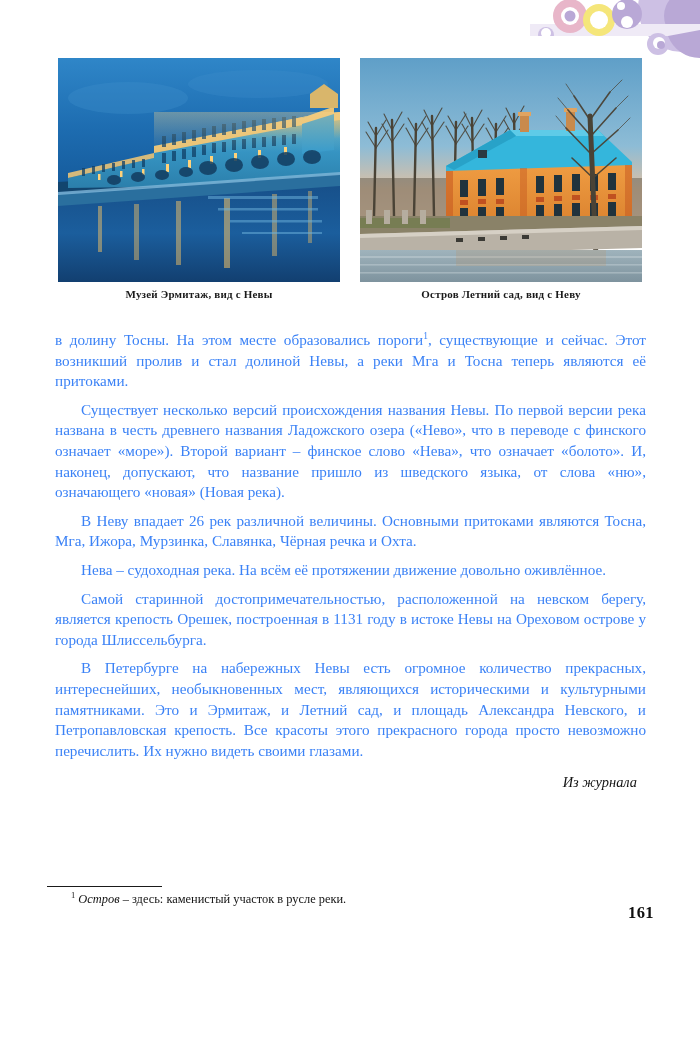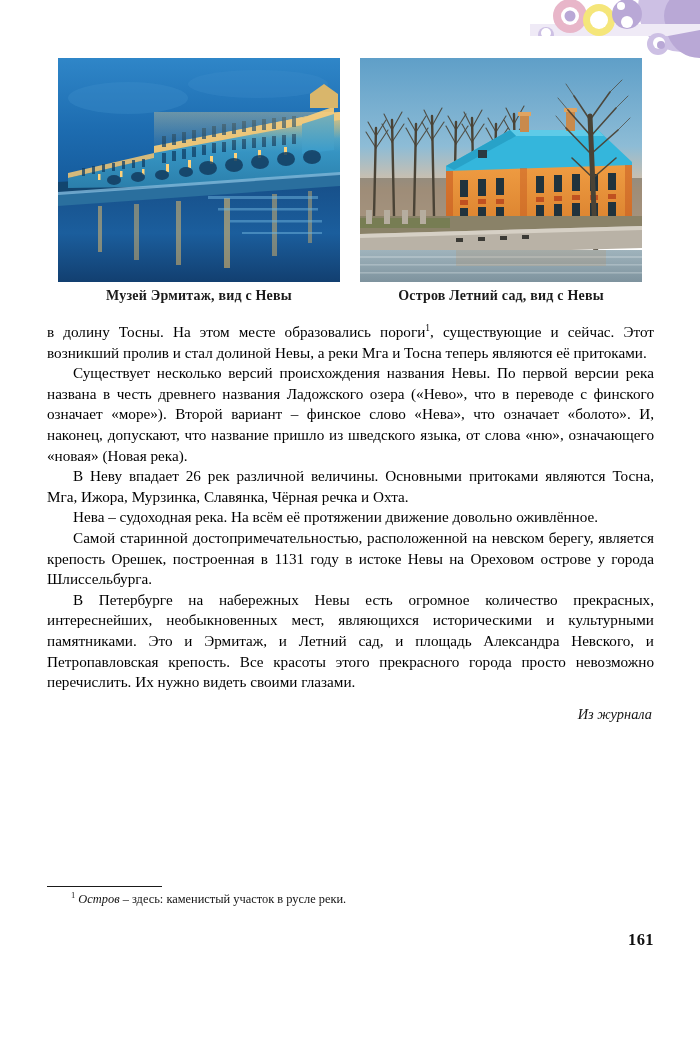--- a/index.html
+++ b/index.html
@@ -60,52 +60,52 @@
     top: 288px;
     left: 58px;
     width: 584px;
     height: 20px;
     display: flex;
     justify-content: space-between;
   }
   .caption {
     width: 282px;
     text-align: center;
-    font-size: 14px;
+    font-size: 11px;
     font-weight: bold;
     letter-spacing: .2px;
     color: #1a1a1a;
     font-family: "Liberation Serif", "DejaVu Serif", serif;
   }
 
   
   .body-text {
     position: absolute;
     top: 322px;
     left: 47px;
     width: 607px;
   }
   .para {
-    margin: 0;
+    margin: 8px;
     font-size: 15.2px;
     line-height: 20.6px;
     text-align: justify;
     text-indent: 26px;
-    color: #000000;
+    color: #3b82f6;
     -webkit-font-smoothing: none;
   }
   .para.no-indent { text-indent: 0; }
   .para sup {
     font-size: 9.5px;
     vertical-align: super;
     line-height: 0;
   }
 
   .attribution {
-    margin: 13px 0 0 0;
+    margin: 13px 15px 0 0;
     font-size: 14.4px;
     font-style: italic;
     text-align: right;
     padding-right: 2px;
     color: #141414;
   }
 
   
   .footnotes {
     position: absolute;
@@ -131,21 +131,21 @@
     font-size: 8.5px;
     vertical-align: super;
     line-height: 0;
   }
   .footnote i { font-style: italic; }
   .fn-dash { letter-spacing: 0; }
 
   
   .page-number {
     position: absolute;
-    top: 930px;
+    top: 903px;
     right: 46px;
     font-size: 16.5px;
     font-weight: bold;
     color: #111111;
     letter-spacing: .4px;
   }
 </style>
 </head>
 <body>
 
@@ -495,21 +495,21 @@
         </g>
 
         <rect x="96" y="192" width="150" height="16" fill="#c98a4c" opacity=".18"></rect>
       </svg>
     </div>
   </figure>
 </div>
 
 <div class="caption-row">
   <div class="caption">Музей Эрмитаж, вид с Невы</div>
-  <div class="caption">Остров Летний сад, вид с Невы</div>
+  <div class="caption">Остров Летний сад, вид с Неву</div>
 </div>
 
 <div class="body-text">
   <div id="paragraphs">
       <p class="para no-indent">в долину Тосны. На этом месте образовались пороги<sup>1</sup>, существующие и сейчас. Этот возникший пролив и стал долиной Невы, а реки Мга и Тосна теперь являются её притоками.</p>
       <p class="para">Существует несколько версий происхождения названия Невы. По первой версии река названа в честь древнего названия Ладожского озера («Нево», что в переводе с финского означает «море»). Второй вариант – финское слово «Нева», что означает «болото». И, наконец, допускают, что название пришло из шведского языка, от слова «ню», означающего «новая» (Новая река).</p>
       <p class="para">В Неву впадает 26 рек различной величины. Основными притоками являются Тосна, Мга, Ижора, Мурзинка, Славянка, Чёрная речка и Охта.</p>
       <p class="para">Нева – судоходная река. На всём её протяжении движение довольно оживлённое.</p>
       <p class="para">Самой старинной достопримечательностью, расположенной на невском берегу, является крепость Орешек, построенная в 1131 году в истоке Невы на Ореховом острове у города Шлиссельбурга.</p>
       <p class="para">В Петербурге на набережных Невы есть огромное количество прекрасных, интереснейших, необыкновенных мест, являющихся историческими и культурными памятниками. Это и Эрмитаж, и Летний сад, и площадь Александра Невского, и Петропавловская крепость. Все красоты этого прекрасного города просто невозможно перечислить. Их нужно видеть своими глазами.</p>

